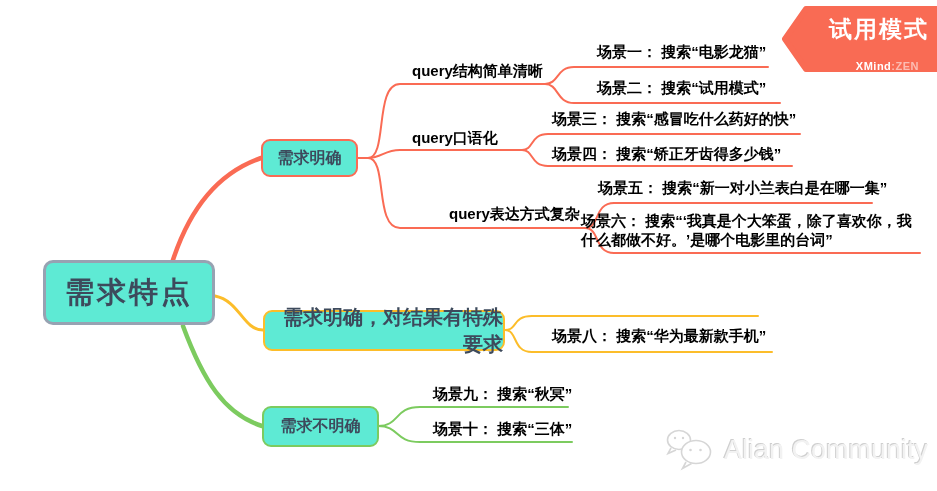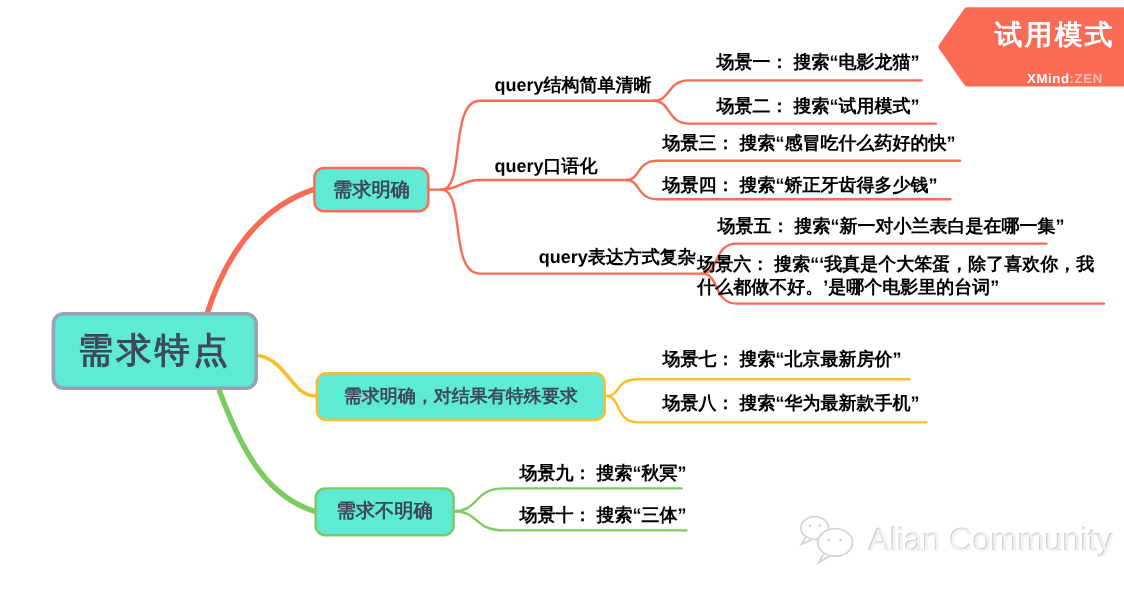--- a/index.html
+++ b/index.html
@@ -12,21 +12,21 @@
   #connectors{position:absolute;left:0;top:0;width:937px;height:491px;}
 
   .topic-box{
     position:absolute;display:flex;align-items:center;justify-content:center;
     background:#5eead4;border-radius:9px;font-weight:bold;color:#3d4a5c;
     box-sizing:content-box;text-align:center;
   }
   #root-box{left:43px;top:260px;width:166px;height:59px;border:3px solid #97a2b2;
     border-radius:10px;font-size:29px;letter-spacing:3px;}
   #branch1-box{left:261px;top:139px;width:93px;height:34px;border:2px solid #fa6b54;font-size:16px;}
-  #branch2-box{left:263px;top:310px;width:238px;height:37px;border:2px solid #fcbd2a;font-size:15px;text-align:right;}
+  #branch2-box{left:263px;top:310px;width:238px;height:37px;border:2px solid #fcbd2a;font-size:20px;text-align:right;}
   #branch3-box{left:262px;top:406px;width:113px;height:37px;border:2px solid #7ccb5f;font-size:16px;}
 
   .line-label{
     position:absolute;font-size:15px;font-weight:bold;color:#000000;white-space:nowrap;
   }
   #st1{left:412px;top:62px;}
   #st2{left:412px;top:129px;}
   #st3{left:412px;top:205px;margin-left:37px;}
 
   #s1{left:597px;top:43px;}
@@ -109,21 +109,20 @@
   <div class="line-label" id="st1">query结构简单清晰</div>
   <div class="line-label" id="st2">query口语化</div>
   <div class="line-label" id="st3">query表达方式复杂</div>
 
   <div class="line-label" id="s1">场景一： 搜索“电影龙猫”</div>
   <div class="line-label" id="s2">场景二： 搜索“试用模式”</div>
   <div class="line-label" id="s3">场景三： 搜索“感冒吃什么药好的快”</div>
   <div class="line-label" id="s4">场景四： 搜索“矫正牙齿得多少钱”</div>
   <div class="line-label" id="s5">场景五： 搜索“新一对小兰表白是在哪一集”</div>
   <div class="line-label" id="s6">场景六： 搜索“‘我真是个大笨蛋，除了喜欢你，我什么都做不好。’是哪个电影里的台词”</div>
-  <div class="line-label" id="s7">场景七： 搜索“北京最新房价”</div>
   <div class="line-label" id="s8">场景八： 搜索“华为最新款手机”</div>
   <div class="line-label" id="s9">场景九： 搜索“秋冥”</div>
   <div class="line-label" id="s10">场景十： 搜索“三体”</div>
 
   <div id="trial-badge">
     <svg width="160" height="70" viewBox="0 0 160 70">
       <path d="M 163 6 L 27 6 L 6 36 L 27 66 L 163 66 Z" fill="#f96b54" stroke="#f96b54" stroke-width="6" stroke-linejoin="round"></path>
     </svg>
     <div id="badge-text">
       <div id="badge-title">试用模式</div>

